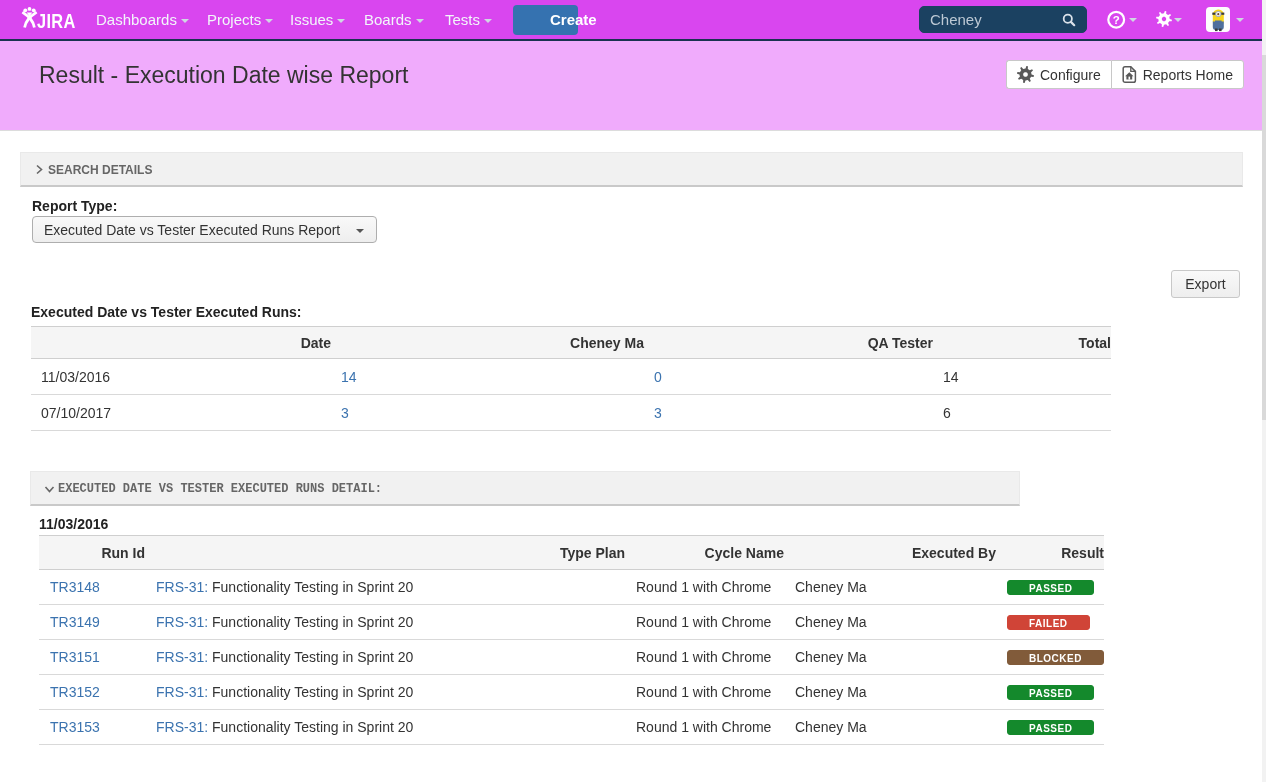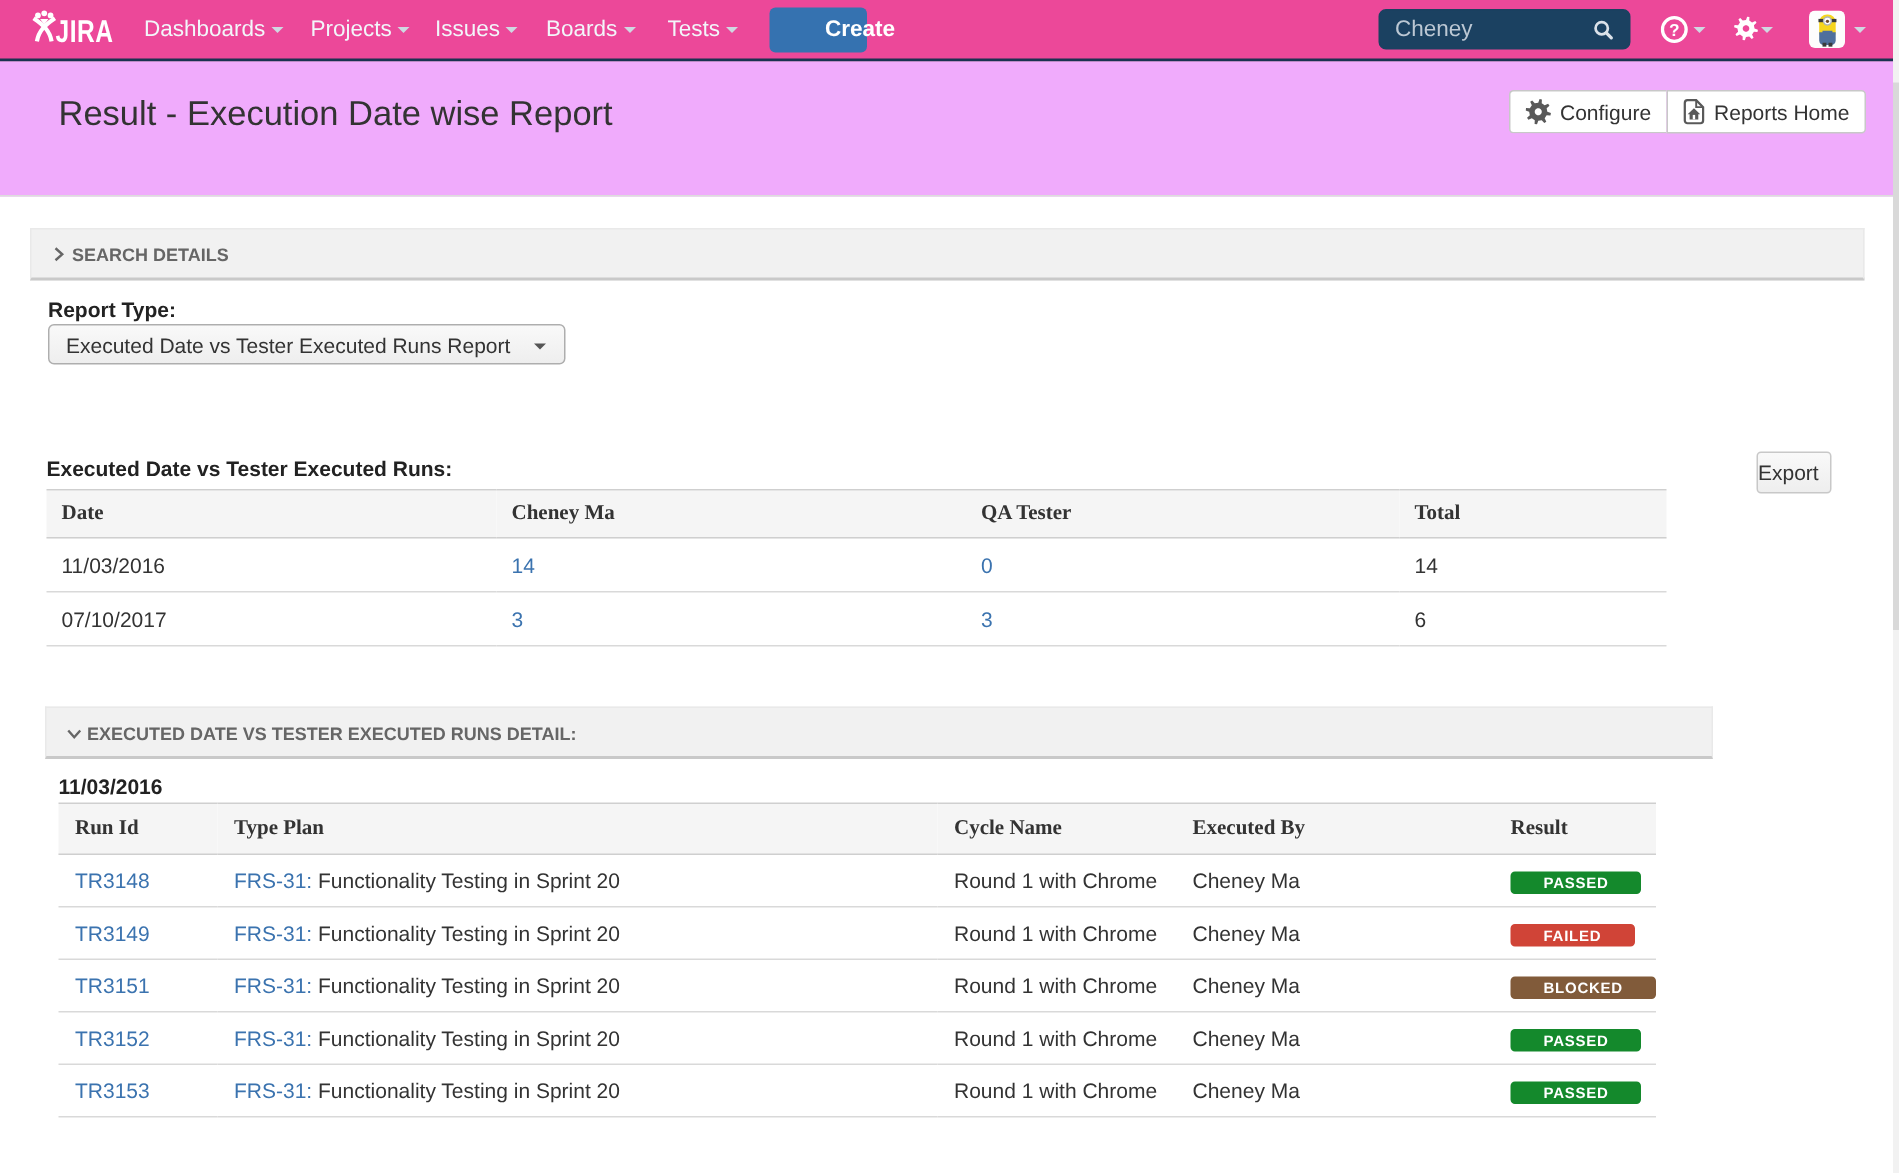--- a/index.html
+++ b/index.html
@@ -2,21 +2,21 @@
 <html><head>
 <meta charset="utf-8">
 <style>
 * { margin:0; padding:0; box-sizing:border-box; }
 html,body { width:1266px; height:782px; overflow:hidden; }
 body { font-family:"Liberation Sans", sans-serif; background:#fff; position:relative; color:#333; }
 .abs { position:absolute; }
 
 
 #nav { position:absolute; top:0; left:0; width:1266px; height:41px;
-  background:#ec4899; border-bottom:2px solid #1a3251; }
+  background:#d946ef; border-bottom:2px solid #1a3251; }
 .navitem { position:absolute; top:0; height:39px; line-height:39px; color:#f2f6fa; font-size:15px; }
 .caret { display:inline-block; width:0; height:0; border-left:4px solid transparent;
   border-right:4px solid transparent; border-top:4px solid #cfd8e2; vertical-align:middle; margin-left:4px; }
 #createbtn { position:absolute; left:513px; top:5px; width:65px; height:30px; background:#3572b0;
   border-radius:4px; color:#fff; font-weight:bold; font-size:15px; text-align:right; line-height:30px;padding-left:37px; }
 #searchbox { position:absolute; left:919px; top:6px; width:168px; height:27px; background:#1b4161;
   border:1px solid #1b4161; border-radius:5px; }
 #searchbox span { position:absolute; left:10px; top:4px; font-size:15px; color:#bcc8d4; }
 
 
@@ -32,28 +32,28 @@
 
 .secbar { position:absolute; height:35px; background:#f1f1f1;
   border:1px solid #e9e9e9; border-bottom:2px solid #c9c9c9; }
 .secbar .txt { position:absolute; top:10px; font-size:12px; font-weight:bold; color:#666; }
 
 
 #rtlabel { position:absolute; left:32px; top:198px; font-size:14px; font-weight:bold; color:#222; }
 #rtselect { position:absolute; left:32px; top:216px; width:345px; height:27px;
   background:linear-gradient(#f9f9f9,#eeeeee); border:1px solid #aeaeae; border-radius:4px; }
 #rtselect .val { position:absolute; left:11px; top:5px; font-size:14px; color:#333; white-space:nowrap; }
-#exportbtn { position:absolute; left:1171px; top:301px; width:50px; height:28px;
+#exportbtn { position:absolute; left:1171px; top:270px; width:69px; height:28px;
   background:linear-gradient(#f9f9f9,#eeeeee); border:1px solid #c8c8c8; border-radius:3px;
-  font-size:14px; color:#333; text-align:left; line-height:27px; }
+  font-size:14px; color:#333; text-align:center; line-height:27px; }
 
 
 .lbl { position:absolute; font-size:14px; font-weight:bold; color:#222; }
 table { border-collapse:collapse; font-size:14px; color:#333; }
-th { font-weight:bold; text-align:left; background:#f5f5f5; border-bottom:1px solid #cfcfcf;font-family:Liberation Serif, serif; }
+th { font-weight:bold; text-align:right; background:#f5f5f5; border-bottom:1px solid #cfcfcf; }
 td { border-bottom:1px solid #d9d9d9; }
 a { color:#3b73af; text-decoration:none; }
 #t1 { position:absolute; left:31px; top:326px; width:1080px; border-top:1px solid #cfcfcf; }
 #t1 th { height:32px; padding:0 0 0 10px; }
 #t1 td { height:36px; padding:0 0 0 10px; }
 #t2 { position:absolute; left:39px; top:535px; width:1065px; border-top:1px solid #cfcfcf; }
 #t2 th { height:34px; padding:0 0 0 11px; }
 #t2 td { height:35px; padding:0 0 0 11px; }
 .badge { display:inline-block; height:15px; line-height:15px; padding:0 21px; border-radius:3px;
   color:#fff; font-size:10px; font-weight:bold; letter-spacing:0.5px; position:relative; top:0px; }
@@ -169,21 +169,21 @@
       </tr>
   <tr>
         <td>07/10/2017</td>
         <td><a>3</a></td>
         <td><a>3</a></td>
         <td>6</td>
       </tr>
 </tbody>
   </table>
 
-<div class="secbar" style="top:471px; left:30px; width:1112px;">
+<div class="secbar" style="top:471px; left:30px; width:990px;font-family:Liberation Mono, monospace;">
   <svg class="abs" style="left:13px; top:13px;" width="11" height="8" viewBox="0 0 11 8">
     <path d="M1.5 2 L5.5 6.5 L9.5 2" fill="none" stroke="#666" stroke-width="1.6"></path>
   </svg>
   <span class="txt" style="left:27px;">EXECUTED DATE VS TESTER EXECUTED RUNS DETAIL:</span>
 </div>
 
 <div class="lbl" style="left:39px; top:516px; font-size:14px;">11/03/2016</div>
 <table id="t2">
   <colgroup>
       <col style="width:106px">

